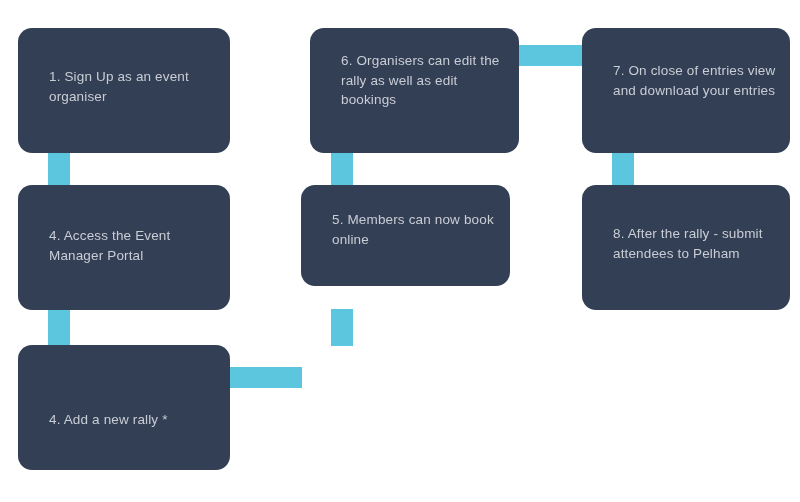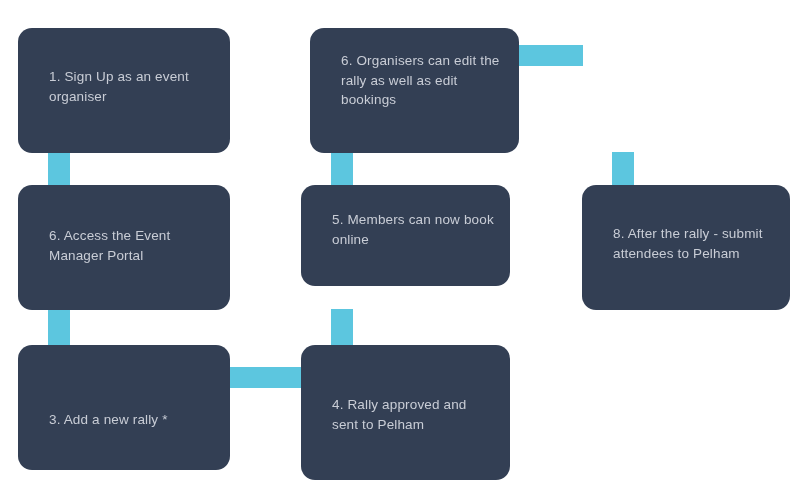--- a/index.html
+++ b/index.html
@@ -87,31 +87,31 @@
   <div class="connector c-5-6"></div>
   <div class="connector c-6-7"></div>
   <div class="connector c-7-8"></div>
 
   <div class="node n1">
     <span class="node-label">1. Sign Up as an event organiser</span>
   </div>
   <div class="node n6">
     <span class="node-label">6. Organisers  can edit the rally as well as  edit bookings</span>
   </div>
+  <div class="node n7">
+    <span class="node-label">7. On close of entries view and download your entries</span>
+  </div>
 
   <div class="node n2">
-    <span class="node-label">6. Access the Event Manager Portal</span>
+    <span class="node-label">4. Access the Event Manager Portal</span>
   </div>
   <div class="node n5">
     <span class="node-label">5. Members can now book online</span>
   </div>
   <div class="node n8">
     <span class="node-label">8. After the rally - submit attendees to Pelham</span>
   </div>
 
   <div class="node n3">
-    <span class="node-label">3. Add a new rally *</span>
-  </div>
-  <div class="node n4">
-    <span class="node-label">4. Rally approved and sent to Pelham</span>
+    <span class="node-label">4. Add a new rally *</span>
   </div>
 
 </div>
 
 </body></html>

